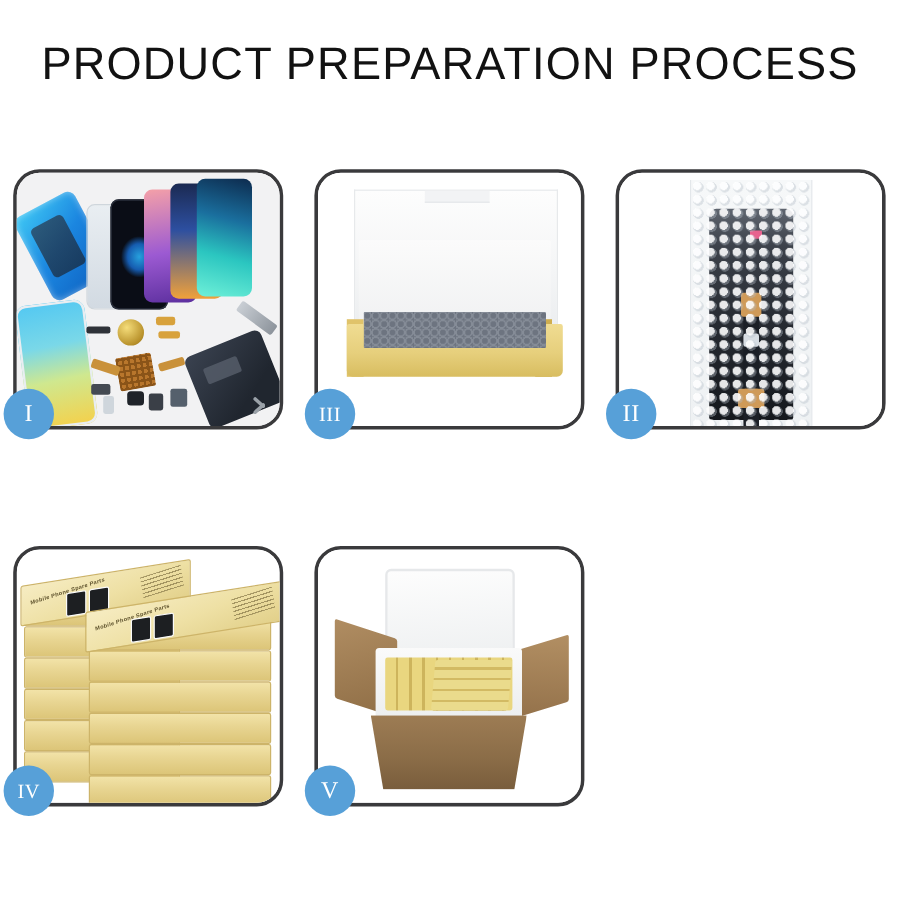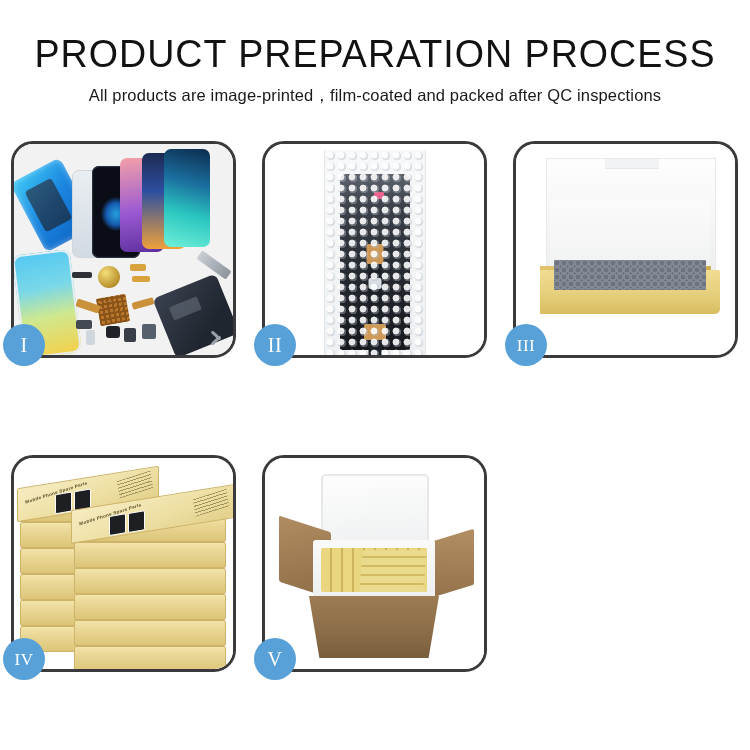--- a/index.html
+++ b/index.html
@@ -336,21 +336,20 @@
   .s-tab1{position:absolute;left:42px;top:92px;width:14px;height:16px;background:#b49a73;}
   .s-tab2{position:absolute;left:42px;top:150px;width:14px;height:16px;background:#a98e68;}
 </style>
 </head>
 <body>
 
 <div class="page">
 
   <div class="header">
     <div class="title">PRODUCT PREPARATION PROCESS</div>
-    <div class="subtitle">All products are image-printed，film-coated and packed after QC inspections</div>
   </div>
 
   <div class="grid">
 
     <div class="card tinted">
       <div class="card-inner">
         <div class="c1">
           <div class="phone p-blue"></div>
           <div class="phone p-black"></div>
           <div class="phone p-dark"></div>
@@ -375,51 +374,51 @@
           <div class="screws"></div>
         </div>
       </div>
       <div class="badge">
         <span>I</span>
       </div>
     </div>
 
     <div class="card">
       <div class="card-inner">
+        <div class="c3">
+          <div class="b3-lid"></div>
+          <div class="b3-foam"></div>
+          <div class="b3-sideL"></div>
+          <div class="b3-sideR"></div>
+          <div class="b3-tray">
+            <div class="b3-inner"></div>
+          </div>
+        </div>
+      </div>
+      <div class="badge wide">
+        <span>III</span>
+      </div>
+    </div>
+
+    <div class="card">
+      <div class="card-inner">
         <div class="c2">
           <div class="bagwrap">
             <div class="lcd2">
               <div class="pinklbl"></div>
               <div class="flex2"></div>
               <div class="conn2 l"></div>
               <div class="conn2 r"></div>
             </div>
             <div class="bubbles"></div>
           </div>
         </div>
       </div>
       <div class="badge">
         <span>II</span>
-      </div>
-    </div>
-
-    <div class="card">
-      <div class="card-inner">
-        <div class="c3">
-          <div class="b3-lid"></div>
-          <div class="b3-foam"></div>
-          <div class="b3-sideL"></div>
-          <div class="b3-sideR"></div>
-          <div class="b3-tray">
-            <div class="b3-inner"></div>
-          </div>
-        </div>
-      </div>
-      <div class="badge wide">
-        <span>III</span>
       </div>
     </div>
 
     <div class="card">
       <div class="card-inner">
         <div class="c4">
           <div class="stackA">
             <div class="kbox k5"></div>
             <div class="kbox k4"></div>
             <div class="kbox k3"></div>

